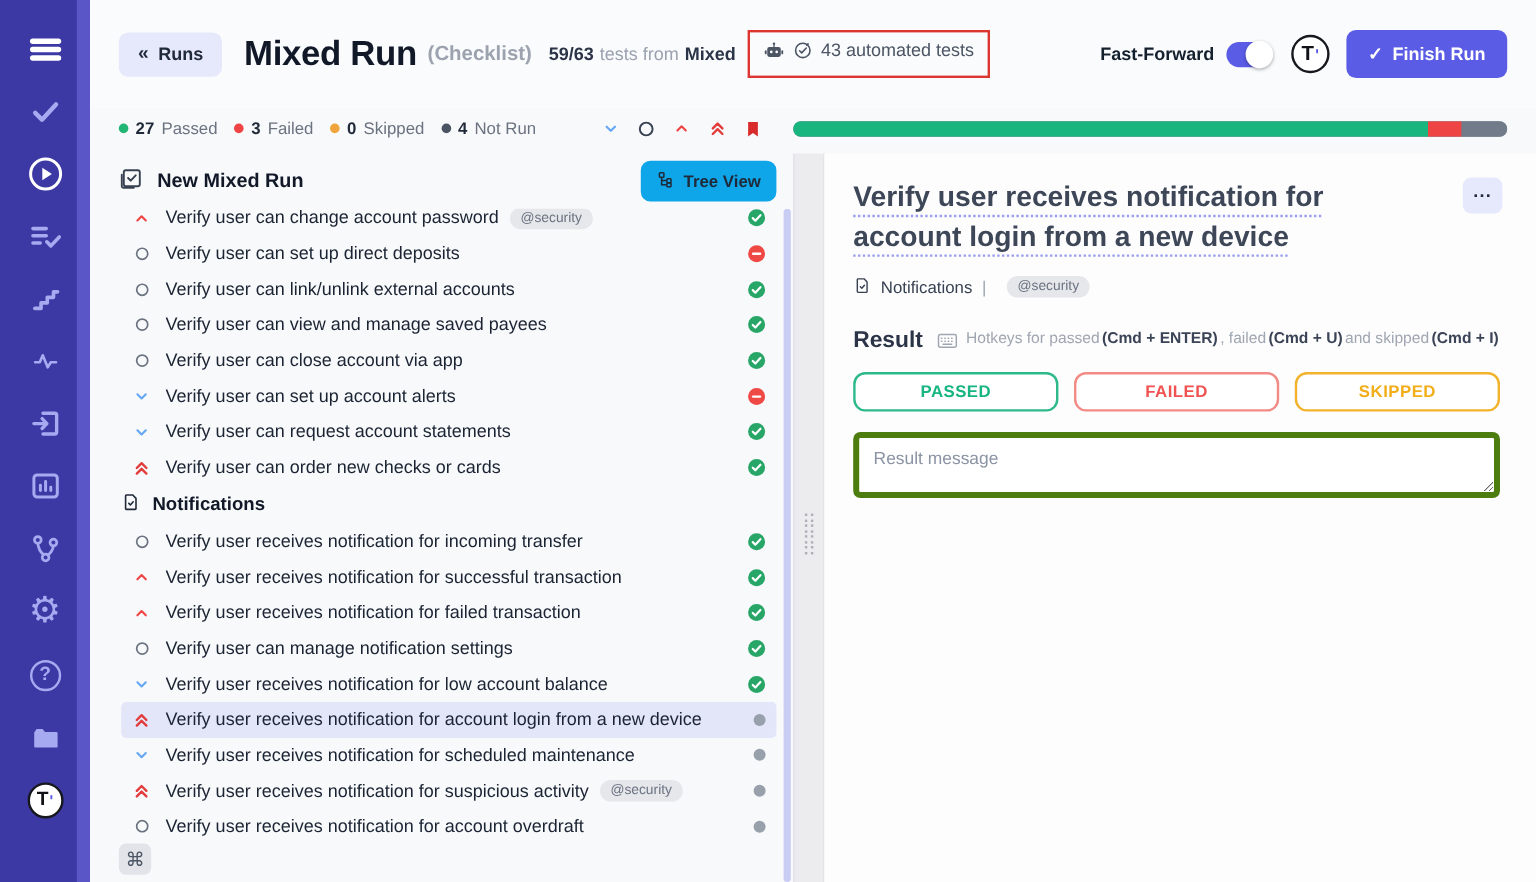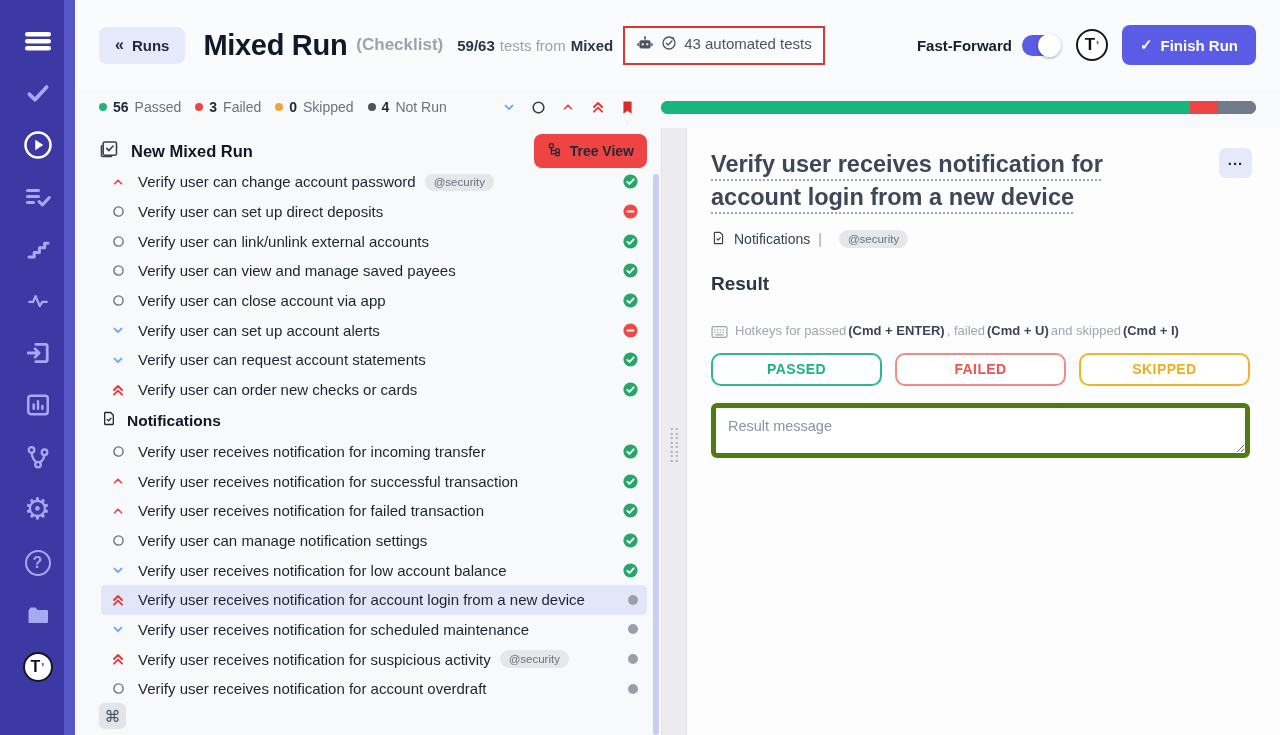--- a/index.html
+++ b/index.html
@@ -54,21 +54,21 @@
   .progress { flex:1; margin-left:26px; height:13px; border-radius:7px; overflow:hidden; display:flex; background:#717b89; }
   .progress .seg { height:100%; }
 
   
   .content { flex:1; display:flex; min-height:0; }
 
   
   .list-panel { width:586px; flex:none; display:flex; flex-direction:column; position:relative; min-height:0; }
   .list-head { height:46px; display:flex; align-items:center; padding:0 14px 0 24px; flex:none; }
   .list-head .lh-title { font-size:16.5px; font-weight:700; color:#111827; margin-left:12px; }
-  .tree-btn { margin-left:auto; background:#ef4444; border:none; border-radius:8px; padding:8px 13px;
+  .tree-btn { margin-left:auto; background:#0ea5e9; border:none; border-radius:8px; padding:8px 13px;
               font:700 14px "Liberation Sans",sans-serif; color:#1f2937; display:flex; align-items:center; gap:8px; cursor:pointer;text-align:center; }
   .rows-viewport { flex:1; overflow:hidden; position:relative; padding:0 14px 0 26px; }
   .rows { margin-top:-7px; }
   .trow { height:29.7px; display:flex; align-items:center; padding:0 8px 0 9px; border-radius:4px; cursor:pointer; }
   .trow.selected { background:#e3e5f9; }
   .trow .pri { width:16px; display:flex; justify-content:center; flex:none; }
   .trow .ttext { margin-left:12px; font-size:15px; color:#1b2433; white-space:nowrap; overflow:hidden; }
   .tag-pill { margin-left:9px; background:#e5e7eb; color:#6b7280; font-size:11.5px; border-radius:10px; padding:3px 9px; white-space:nowrap; }
   .trow .status { margin-left:auto; display:flex; align-items:center; padding-left:8px; }
   .srow { height:32px; display:flex; align-items:center; padding-left:0; }
@@ -86,21 +86,21 @@
 
   
   .detail { flex:1; background:#fdfdfe; padding:20px 30px 0 24px; position:relative; min-width:0; }
   .d-title { font-size:23.5px; font-weight:700; color:#3d4757; line-height:1.42; padding-right:62px; cursor:text;
              text-decoration:underline dotted #9a9ef0 2px; text-underline-offset:7px; }
   .more-btn { position:absolute; top:20px; right:28px; width:33px; height:30px; background:#e6e8fb; border:none; border-radius:7px;
               color:#1f2937; font-weight:800; font-size:15px; letter-spacing:1px; cursor:pointer;
               display:flex; align-items:center; justify-content:center; padding-bottom:7px; }
   .d-crumb { margin-top:15px; display:flex; align-items:center; gap:8px; font-size:14px; color:#374151; }
   .d-crumb .sep { color:#9ca3af; }
-  .d-result-row { margin-top:24px; display:flex; align-items:baseline; gap:28px;flex-direction:column; }
+  .d-result-row { margin-top:24px; display:flex; align-items:baseline; gap:12px; }
   .d-result-label { font-size:19px; font-weight:700; color:#2b3547; }
   .hotkeys { font-size:13px; color:#a0a6b1; display:flex; align-items:center; gap:2px; flex-wrap:wrap; }
   .hotkeys svg { margin-right:5px; position:relative; top:2px; }
   .hotkeys b { color:#3b4456; font-weight:700; }
   .result-btns { margin-top:15px; display:flex; gap:13px; }
   .rbtn { flex:1; height:33px; background:#fff; border:2px solid; border-radius:10px;
           font:700 14px "Liberation Sans",sans-serif; letter-spacing:.4px; cursor:pointer; }
   .result-msg { margin-top:17px; width:100%; height:55px; border:5px solid #4d7c0f; border-radius:6px; padding:10px 12px;
                 font:14.5px "Liberation Sans",sans-serif; color:#333; resize:both; background:#fff; }
   .result-msg::placeholder { color:#8a93a3; }
@@ -227,21 +227,21 @@
     <button class="finish-btn">
       <span>✓</span>
       <span>Finish Run</span>
     </button>
   </div>
 
   <div class="stats">
     <span id="stat-items" style="display:flex;align-items:center;">
         <span class="stat">
           <span class="dot" style="background:#22b573"></span>
-          <b>56</b>
+          <b>27</b>
           <span>Passed</span>
         </span>
         <span class="stat">
           <span class="dot" style="background:#ee4444"></span>
           <b>3</b>
           <span>Failed</span>
         </span>
         <span class="stat">
           <span class="dot" style="background:#f0a43c"></span>
           <b>0</b>

